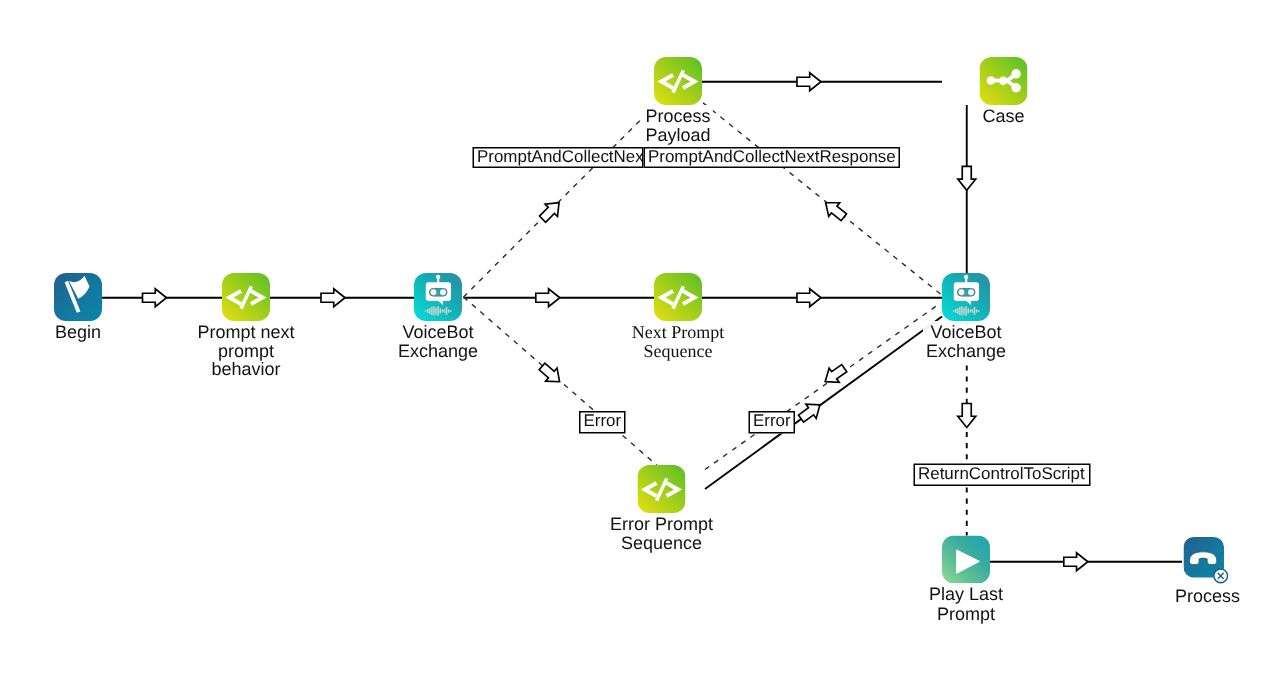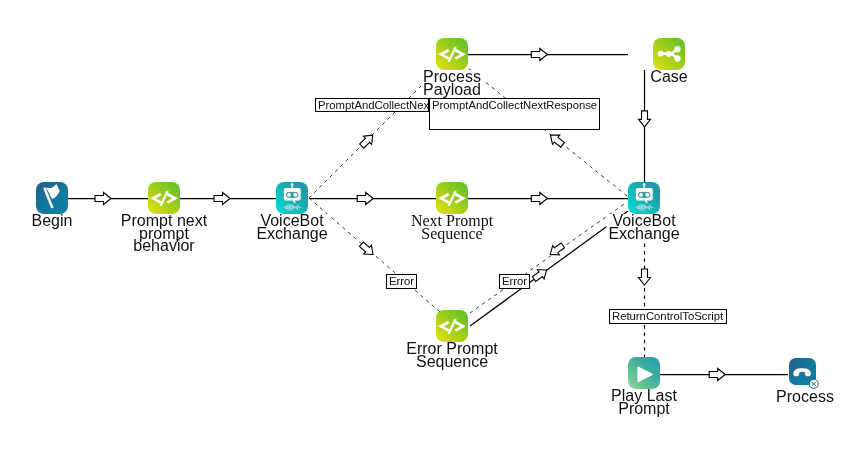--- a/index.html
+++ b/index.html
@@ -5,21 +5,21 @@
 <style>
   html,body{margin:0;padding:0;background:#ffffff;}
   body{width:854px;height:451px;overflow:hidden;
        font-family:"Liberation Sans",sans-serif;
        -webkit-font-smoothing:antialiased;}
   #canvas{position:relative;width:854px;height:451px;background:#fff;}
   svg.edges{position:absolute;left:0;top:0;width:854px;height:451px;pointer-events:none;}
   .node{position:absolute;width:32px;height:32px;}
   .node > svg{display:block;width:32px;height:32px;}
   .nlabel{position:absolute;top:31.8px;left:16px;transform:translateX(-50%);background:rgba(255,255,255,0.93);padding:1px 2px;
-     text-align:center;font-size:16px;line-height:12.8px;color:#111;white-space:pre;}
+     text-align:center;font-size:12px;line-height:12.8px;color:#111;white-space:pre;}
   .elabel{position:absolute;border:1px solid #000;background:#fff;
      font-size:11.3px;line-height:13px;color:#111;white-space:nowrap;
      padding:0px 2px;overflow:hidden;box-sizing:border-box;}
 </style>
 </head>
 <body>
 
 <div id="canvas">
   <svg class="edges" id="edgesvg">
       <line x1="68" y1="198.5" x2="148" y2="198.5" stroke="#000000" stroke-width="1.25"></line>
@@ -204,21 +204,21 @@
       <rect x="0" y="0" width="32" height="32" rx="8" ry="8" fill="url(#gGreen)"></rect>
       <g fill="none" stroke="#fff" stroke-width="2.7" stroke-linejoin="miter" stroke-linecap="butt">
         <path d="M12.7 12.0 L5.0 16.3 L12.7 20.6"></path>
         <path d="M19.3 12.0 L27.0 16.3 L19.3 20.6"></path>
       </g>
       <path d="M18.4 8.5 L20.6 9.3 L13.8 24.2 L11.6 23.4 Z" fill="#fff"></path>
     </svg>
         <div class="nlabel">Next Prompt
 Sequence</div>
       </div>
-      <div class="node" style="left: 436px; top: 310px; border-radius: 14px;">
+      <div class="node" style="left: 425px; top: 310px; border-radius: 14px;">
         <svg viewBox="0 0 32 32">
       <defs>
             <linearGradient id="gGreen" x1="0" y1="1" x2="1" y2="0">
         <stop offset="0" stop-color="#e4e011"></stop>
               <stop offset="0.45" stop-color="#a9d018"></stop>
         <stop offset="1" stop-color="#56bf27"></stop>
             </linearGradient>
           </defs>
       <rect x="0" y="0" width="32" height="32" rx="8" ry="8" fill="url(#gGreen)"></rect>
       <g fill="none" stroke="#fff" stroke-width="2.7" stroke-linejoin="miter" stroke-linecap="butt">
@@ -302,18 +302,18 @@
       <g stroke="#16628c" stroke-width="0.95" stroke-linecap="round">
         <path d="M23.1 24.2 L26.5 27.6"></path>
             <path d="M26.5 24.2 L23.1 27.6"></path>
       </g>
     </svg>
         <div class="nlabel">Process</div>
       </div>
     </div>
   <div id="elabels">
       <div class="elabel" style="left: 315px; top: 98px; width: 114px; height: 14px;">PromptAndCollectNext</div>
-      <div class="elabel" style="left: 429px; top: 98px; width: 171px; height: 32px;">PromptAndCollectNextResponse</div>
+      <div class="elabel" style="left: 429px; top: 98px; width: 171px; height: 14px;">PromptAndCollectNextResponse</div>
       <div class="elabel" style="left: 386px; top: 274px; width: 31px; height: 15px;">Error</div>
       <div class="elabel" style="left: 499px; top: 274px; width: 31px; height: 15px;">Error</div>
       <div class="elabel" style="left: 585px; top: 309px; width: 118px; height: 15px; margin-left: 24px;">ReturnControlToScript</div>
     </div>
 </div>
 
 </body></html>

